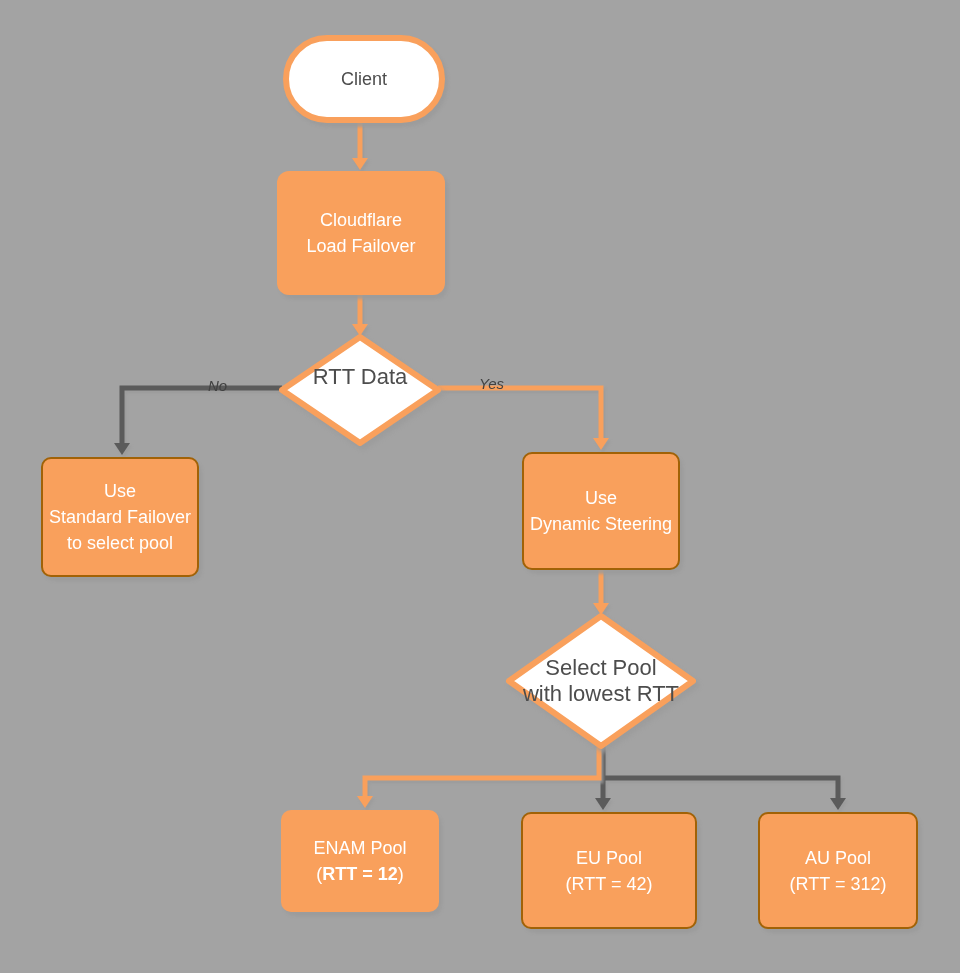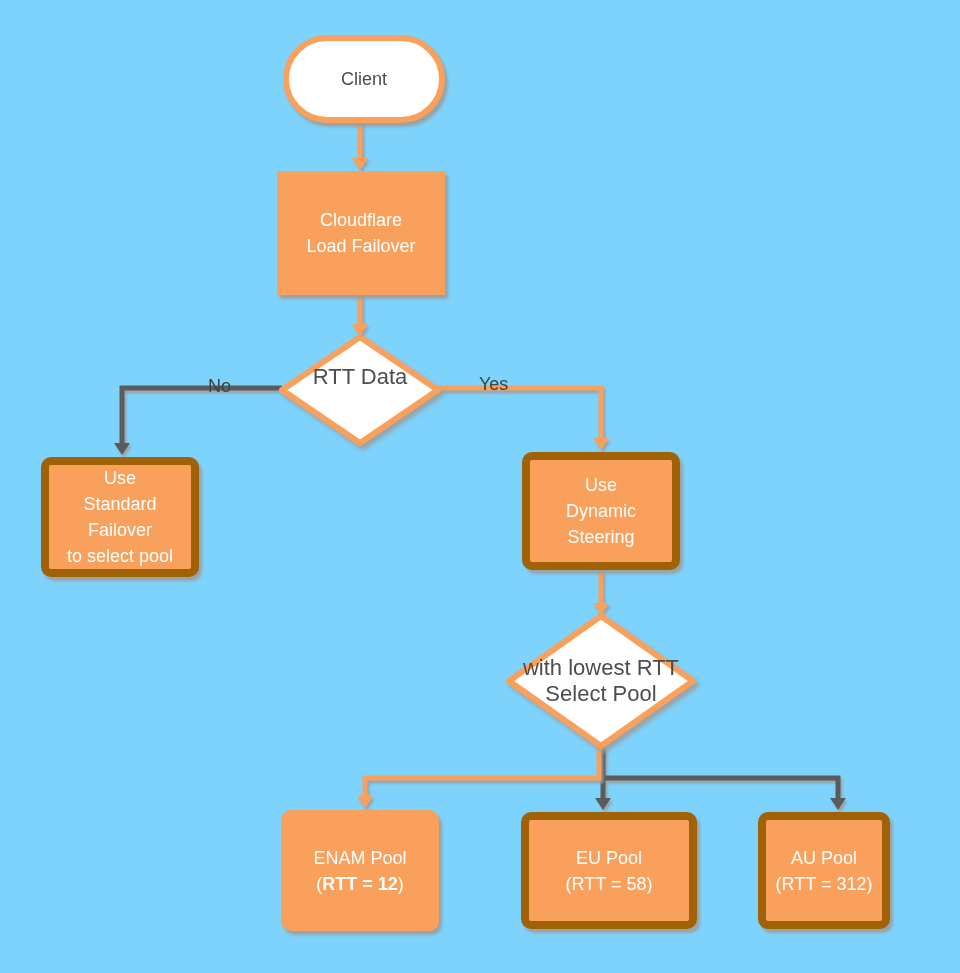--- a/index.html
+++ b/index.html
@@ -5,21 +5,21 @@
   html, body {
     margin: 0;
     padding: 0;
     background: #000000;
     font-family: "Liberation Sans", sans-serif;
   }
   #canvas {
     position: relative;
     width: 960px;
     height: 973px;
-    background: #7dd3fc;
+    background: #a3a3a3;
     overflow: hidden;
   }
   #connector-layer {
     position: absolute;
     left: 0;
     top: 0;
     width: 960px;
     height: 973px;
   }
   .line-shadow { filter: drop-shadow(2px 3px 1px rgba(155,155,155,0.8)); }
@@ -40,42 +40,43 @@
     box-sizing: border-box;
   }
   .orange-box {
     background: #F9A05C;
     color: #FFFFFF;
     border-radius: 10px;
     box-shadow: 3px 4px 3px rgba(155,155,155,0.85);
     font-size: 18px;
     line-height: 26px;
   }
-  .white-border { border: 8px solid #a16207; }
+  .white-border { border: 2px solid #a16207; }
   .stadium {
     background: #FFFFFF;
     border: 6px solid #F9A05C;
     border-radius: 44px;
     color: #4D4D4D;
     box-shadow: 3px 4px 3px rgba(155,155,155,0.85);
     font-size: 18px;
   }
   .diamond-label {
     position: absolute;
     color: #4D4D4D;
     font-size: 22px;
     line-height: 26px;
     text-align: center;
     pointer-events: none;
   }
   .edge-label {
     position: absolute;
     color: #424242;
-    font-size: 18px;
+    font-size: 15px;
     line-height: 18px;
+    font-style: italic;
   }
   .bold { font-weight: bold; text-align: right; }
 </style>
 </head>
 <body>
 
 <div id="canvas">
 
   <svg id="connector-layer" viewBox="0 0 960 973" xmlns="http://www.w3.org/2000/svg">
 
@@ -104,21 +105,21 @@
     <g class="shape-shadow">
       <polygon class="diamond" points="360,337 438,390 360,443 282,390"></polygon>
       <polygon class="diamond" points="601,616 693,681 601,746 509,681"></polygon>
     </g>
   </svg>
 
   <div class="node stadium" style="left:283px; top:35px; width:162px; height:88px;">
     <div>Client</div>
   </div>
 
-  <div class="node orange-box" style="left:277px; top:171px; width:168px; height:124px; border-radius:1px;">
+  <div class="node orange-box" style="left:277px; top:171px; width:168px; height:124px; border-radius:12px;">
     <div>Cloudflare</div>
     <div>Load Failover</div>
   </div>
 
   <div class="diamond-label" style="left:280px; top:364px; width:160px;">
     <div>RTT Data</div>
   </div>
 
   <div class="edge-label" style="left:208px; top:377px;">No</div>
   <div class="edge-label" style="left:479px; top:375px;">Yes</div>
@@ -128,34 +129,34 @@
     <div>Standard Failover</div>
     <div>to select pool</div>
   </div>
 
   <div class="node orange-box white-border" style="left:522px; top:452px; width:158px; height:118px;">
     <div>Use</div>
     <div>Dynamic Steering</div>
   </div>
 
   <div class="diamond-label" style="left:506px; top:655px; width:190px;">
+    <div>Select Pool</div>
     <div>with lowest RTT</div>
-    <div>Select Pool</div>
   </div>
 
-  <div class="node orange-box" style="left:281px; top:810px; width:158px; height:121px;">
+  <div class="node orange-box" style="left:281px; top:810px; width:158px; height:102px;">
     <div>ENAM Pool</div>
     <div>
       <span>(</span><span class="bold">RTT = 12</span><span>)</span>
     </div>
   </div>
 
   <div class="node orange-box white-border" style="left:521px; top:812px; width:176px; height:117px;">
     <div>EU Pool</div>
-    <div>(RTT = 58)</div>
+    <div>(RTT = 42)</div>
   </div>
 
-  <div class="node orange-box white-border" style="left:758px; top:812px; width:132px; height:117px;">
+  <div class="node orange-box white-border" style="left:758px; top:812px; width:160px; height:117px;">
     <div>AU Pool</div>
     <div>(RTT = 312)</div>
   </div>
 
 </div>
 
 </body></html>

